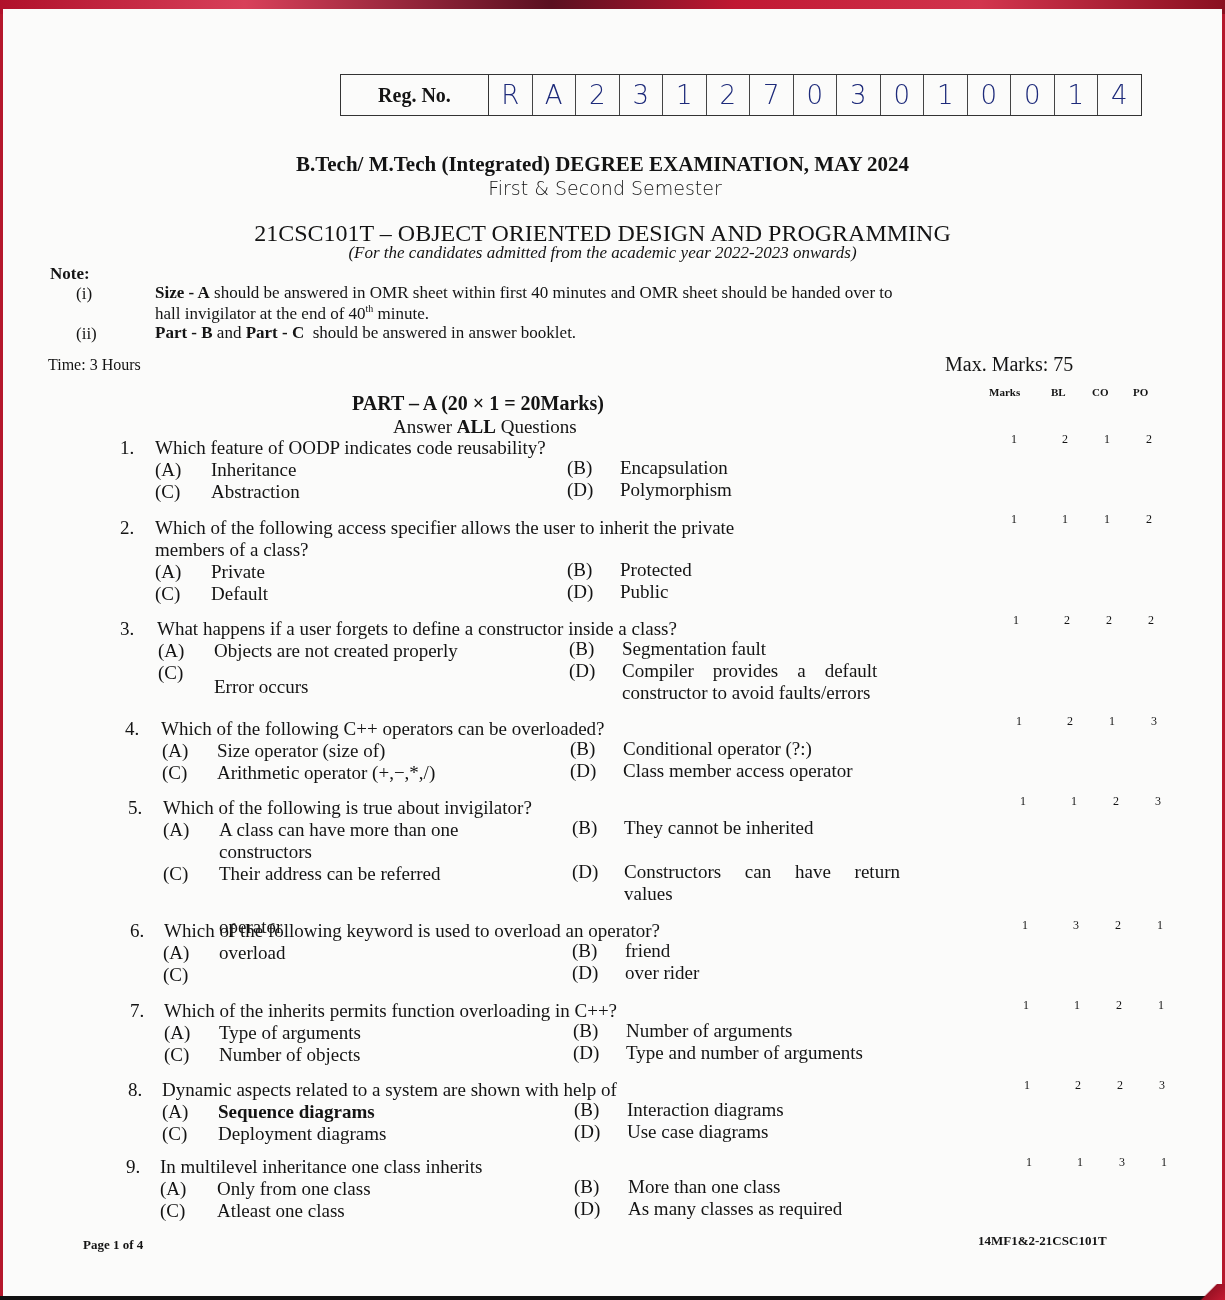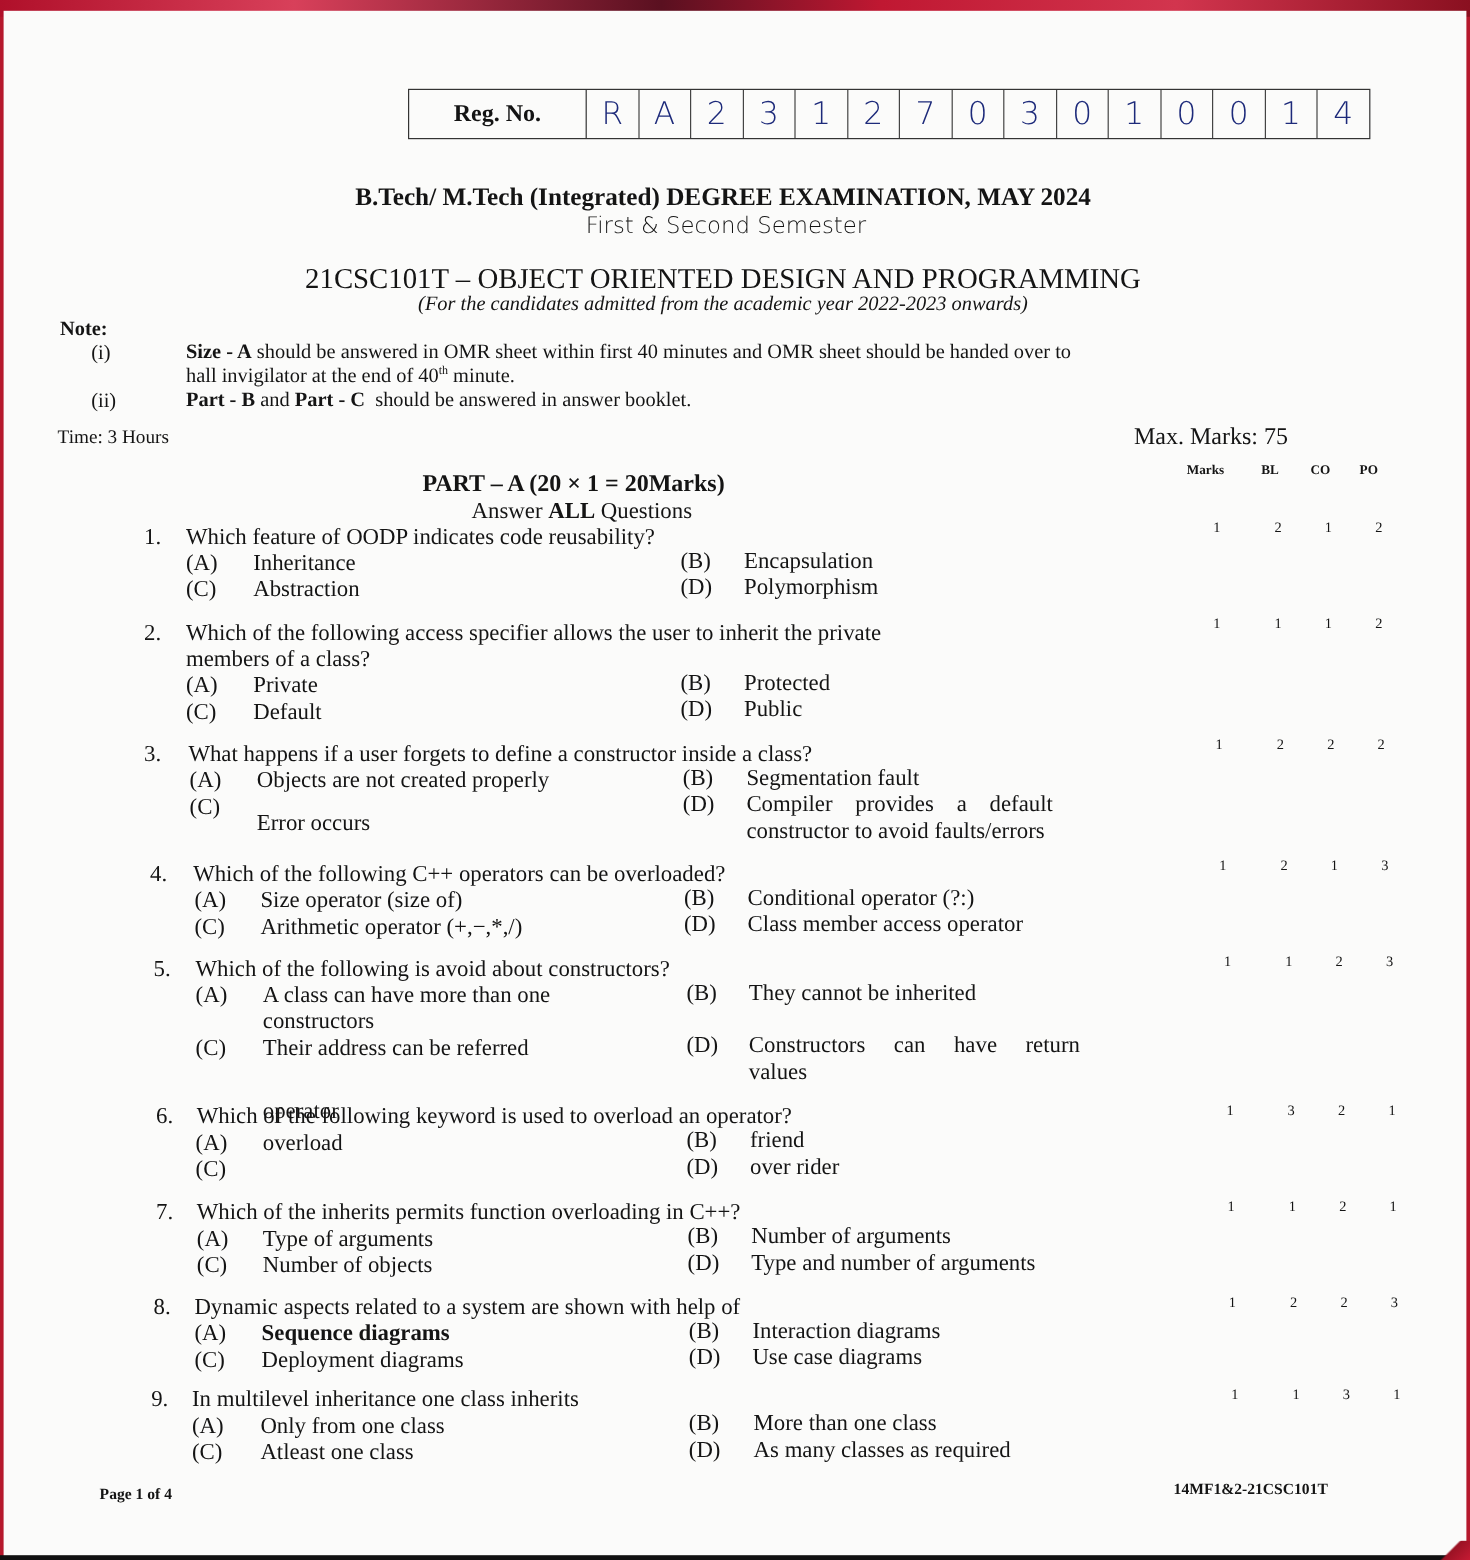--- a/index.html
+++ b/index.html
@@ -170,21 +170,21 @@
     <div class="abs opt" style="left: 623px; top: 738px;">Conditional operator (?:)</div>
     <div class="abs opt" style="left: 162px; top: 762px;">(C)</div>
     <div class="abs opt" style="left: 217px; top: 762px;">Arithmetic operator (+,−,*,/)</div>
     <div class="abs opt" style="left: 570px; top: 760px;">(D)</div>
     <div class="abs opt" style="left: 623px; top: 760px; white-space: pre;">Class member access operator</div>
     <div class="abs meta" style="left: 1012px; top: 714px;">1</div>
     <div class="abs meta" style="left: 1063px; top: 714px;">2</div>
     <div class="abs meta" style="left: 1105px; top: 714px;">1</div>
     <div class="abs meta" style="left: 1147px; top: 714px;">3</div>
     <div class="abs qnum" style="left: 128px; top: 797px;">5.</div>
-    <div class="abs q" style="left: 163px; top: 797px;">Which of the following is avoid about constructors?</div>
+    <div class="abs q" style="left: 163px; top: 797px;">Which of the following is true about invigilator?</div>
     <div class="abs opt" style="left: 163px; top: 819px;">(A)</div>
     <div class="abs opt" style="left: 219px; top: 819px;">A class can have more than one</div>
     <div class="abs opt" style="left: 572px; top: 817px;">(B)</div>
     <div class="abs opt" style="left: 624px; top: 817px;">They cannot be inherited</div>
     <div class="abs opt" style="left: 219px; top: 841px;">constructors</div>
     <div class="abs opt" style="left: 163px; top: 863px;">(C)</div>
     <div class="abs opt" style="left: 219px; top: 863px;">Their address can be referred</div>
     <div class="abs opt" style="left: 572px; top: 861px;">(D)</div>
     <div class="abs opt" style="left: 624px; top: 861px; white-space: pre;">Constructors     can     have     return</div>
     <div class="abs opt" style="left: 624px; top: 883px;">values</div>

